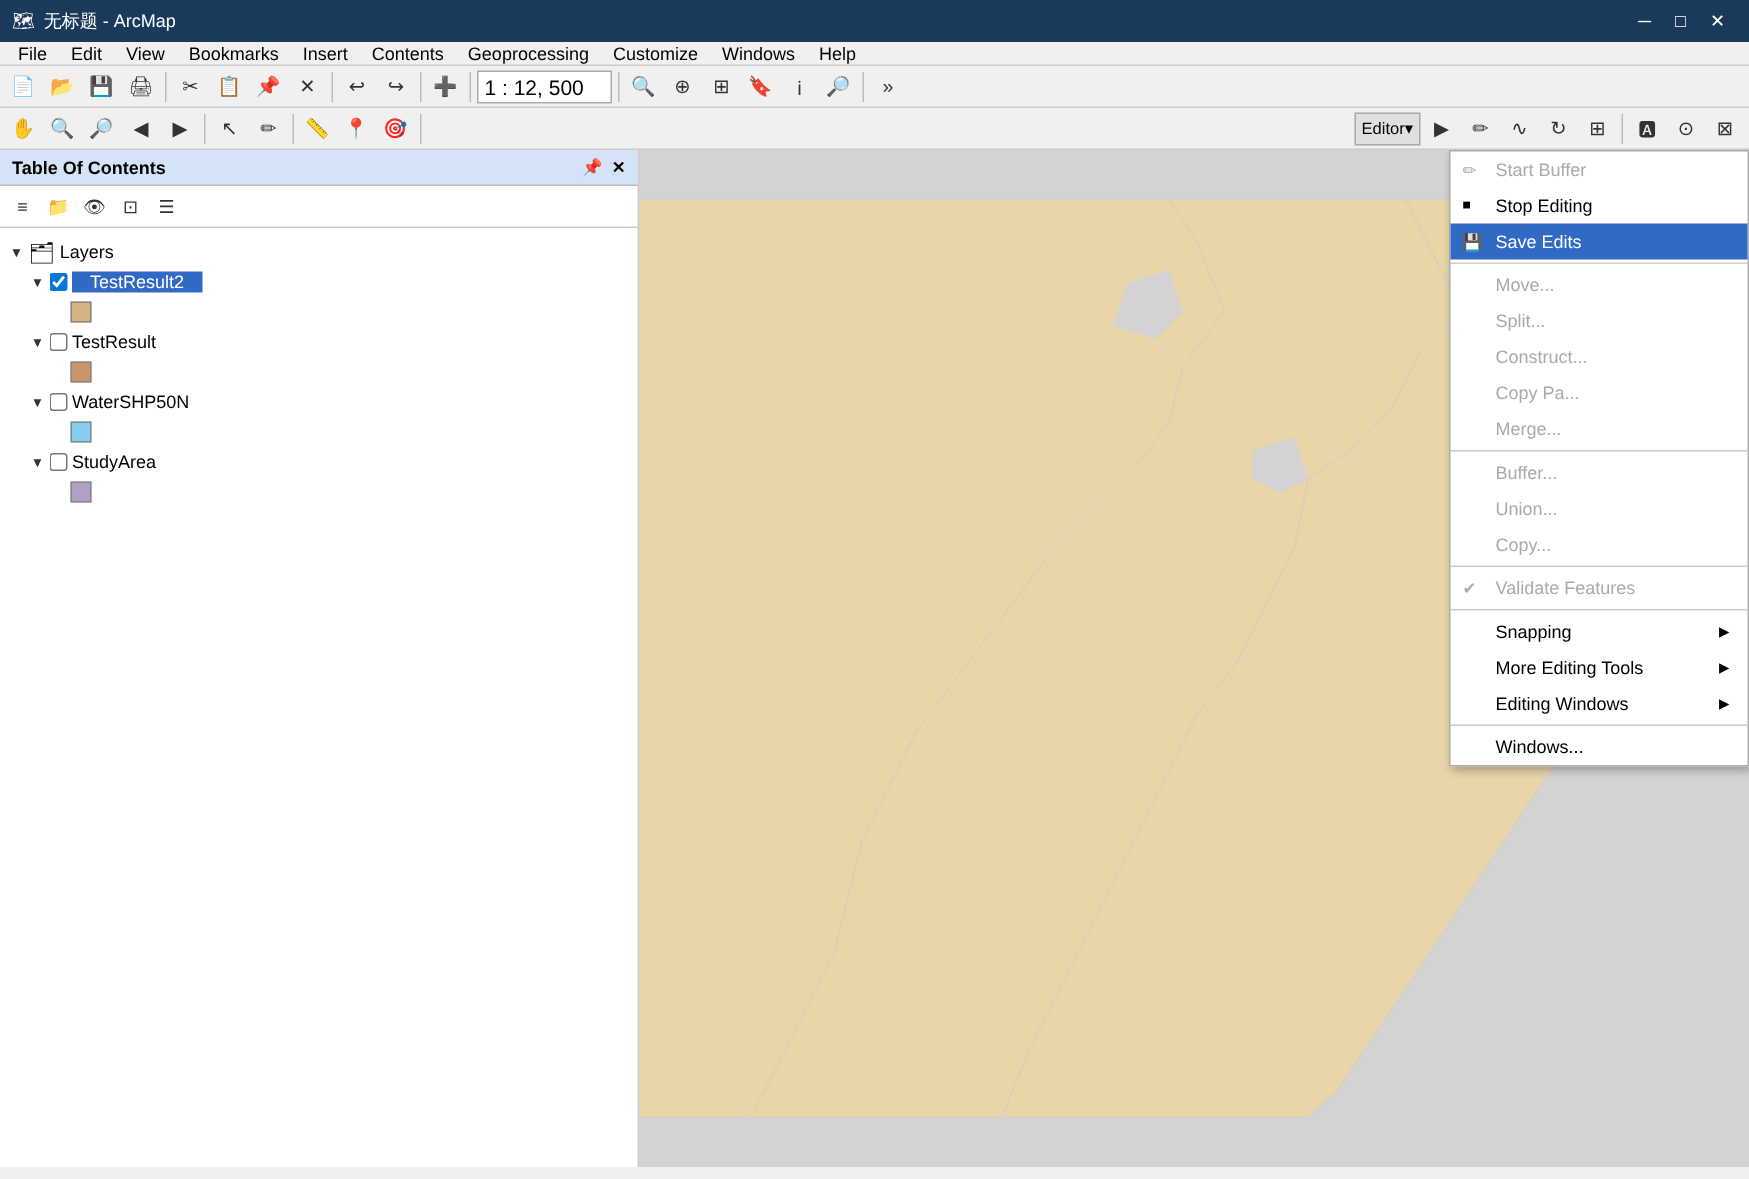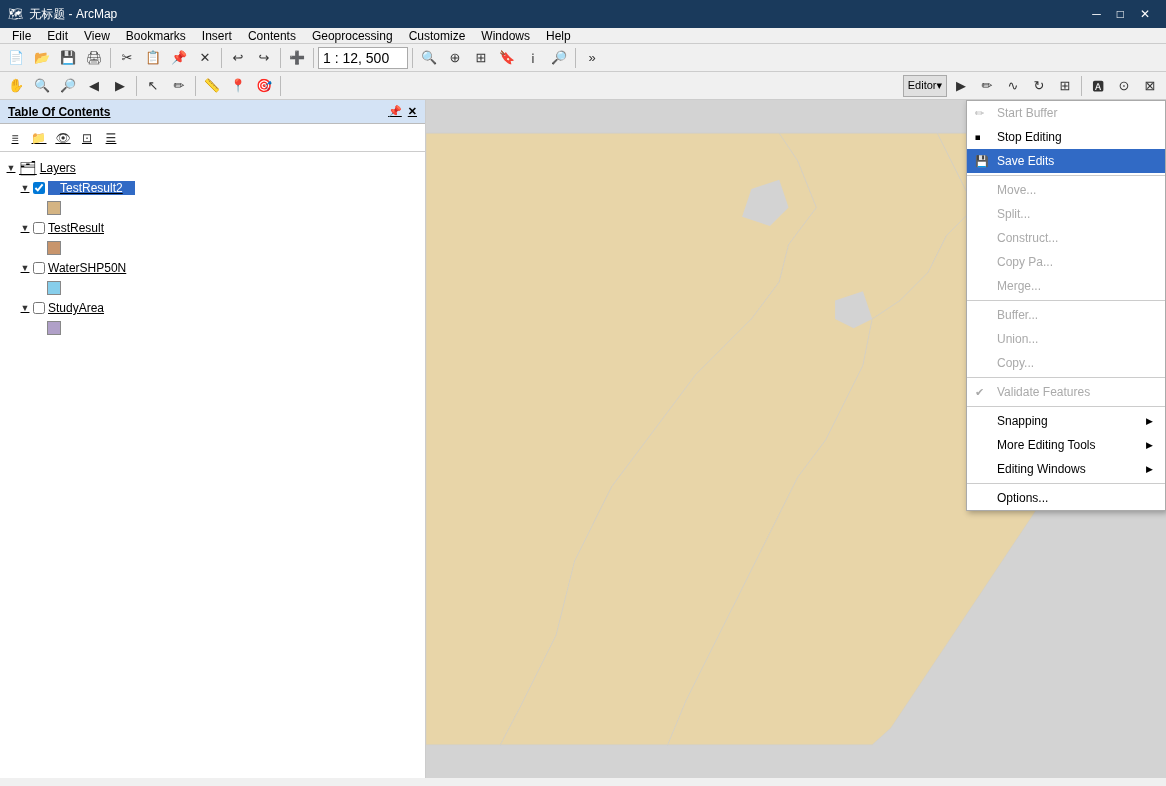--- a/index.html
+++ b/index.html
@@ -86,21 +86,20 @@
       height: calc(786px - 28px - 24px - 28px - 28px);
     }
 
     
     #toc {
       width: 426px;
       background: white;
       border-right: 1px solid #ccc;
       display: flex;
       flex-direction: column;
-      text-decoration: underline;
     }
     #toc-header {
       background: #d4e3f5;
       padding: 4px 8px;
       font-size: 12px;
       font-weight: bold;
       display: flex;
       align-items: center;
       justify-content: space-between;
       border-bottom: 1px solid #bbb;
@@ -428,17 +427,17 @@
       <div class="editor-menu-item">
         <span>More Editing Tools</span>
         <span class="submenu-arrow">▶</span>
       </div>
       <div class="editor-menu-item">
         <span>Editing Windows</span>
         <span class="submenu-arrow">▶</span>
       </div>
       <div class="editor-menu-sep"></div>
       <div class="editor-menu-item">
-        <span>Options...</span>
+        <span>Windows...</span>
       </div>
     </div>
   </div>
 </div>
 
 </body></html>

